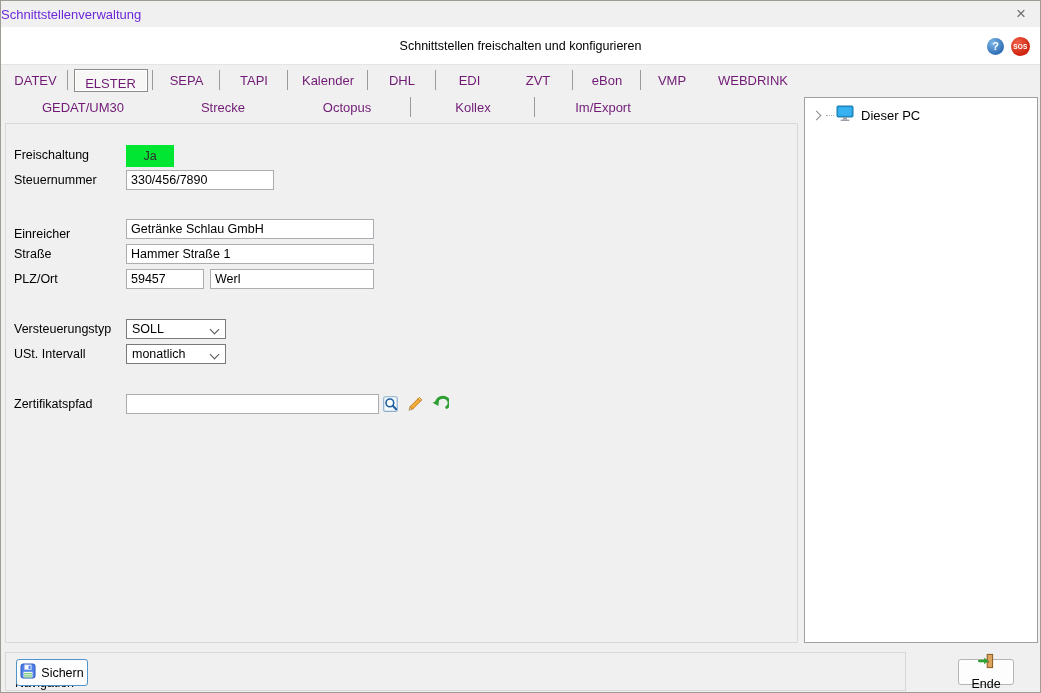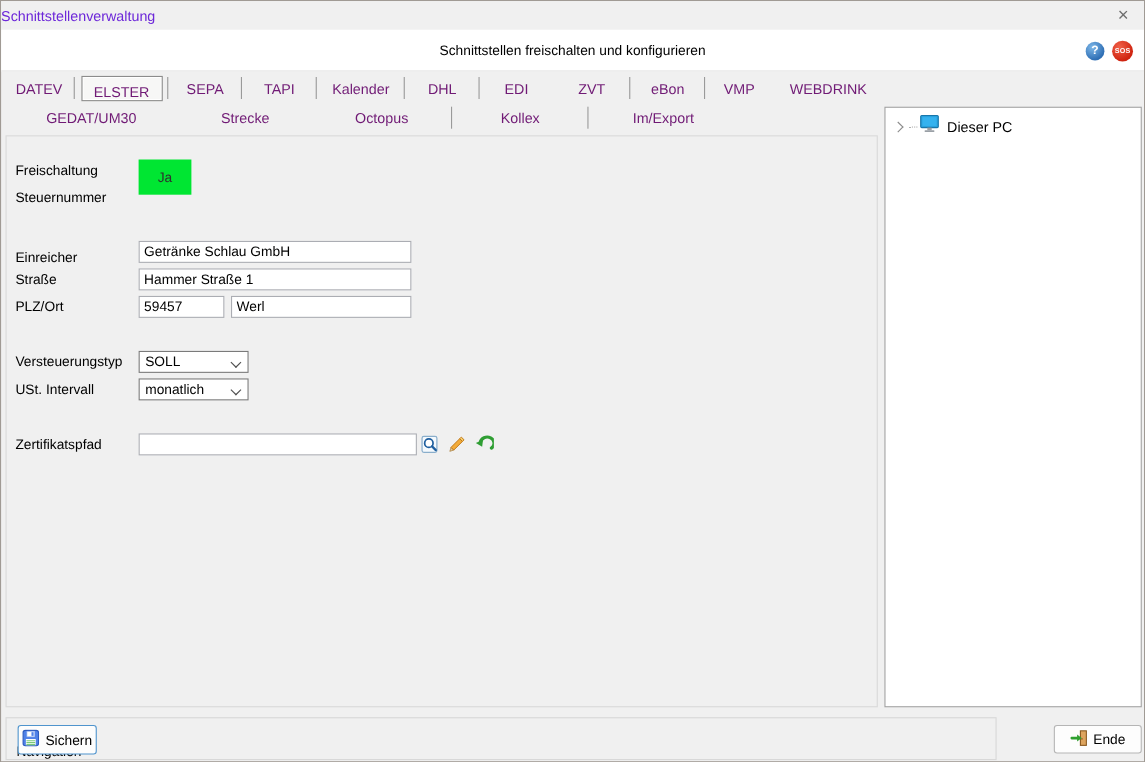--- a/index.html
+++ b/index.html
@@ -69,21 +69,21 @@
   .pc-icon { margin-right:6px; }
   .tree-label { font-size:13px; color:#000; }
   
   .form-box {
     position:absolute; left:4px; top:122px; width:793px; height:520px;
     border:1px solid #d9d9d9;
   }
   .frow { position:absolute; left:0; width:100%; height:20px; }
   .flabel { position:absolute; left:8px; top:3px; font-size:12.5px; color:#000; }
   .badge {
-    position:absolute; left:120px; top:0; width:48px; height:32px;
+    position:absolute; left:120px; top:0; width:48px; height:22px;
     background:#00e632; color:#2f2f2f; font-size:12.5px;
     display:flex; align-items:center; justify-content:center;
   }
   .tinput {
     position:absolute; top:0; height:20px; background:#fff;
     border:1px solid #abadb3; font-family:"Liberation Sans",sans-serif;
     font-size:12.5px; color:#000; padding:0 4px; outline:none;
   }
   .combo {
     position:absolute; left:120px; top:0; width:100px; height:20px;
@@ -107,22 +107,22 @@
   }
   .btn {
     display:flex; align-items:center; justify-content:center; gap:5px;
     background:#fdfdfd; font-size:12.5px; color:#000; cursor:pointer;
   }
   .save-btn {
     position:absolute; left:10px; top:6px; width:72px; height:27px;
     border:1px solid #4f94cd; border-radius:3px;
   }
   .ende-btn {
-    position:absolute; left:957px; top:658px; width:80px; height:26px;
-    border:1px solid #b5b5b5; border-radius:3px;
+    position:absolute; left:957px; top:658px; width:56px; height:26px;
+    border:1px solid #b5b5b5; border-radius:3px;flex-direction:column;
   }
 </style>
 </head>
 <body>
 
 <div class="window">
 
   <div class="titlebar">
     <span class="title">Schnittstellenverwaltung</span>
     <span class="close-btn">×</span>
@@ -209,20 +209,21 @@
 
   <div class="form-box">
 
     <div class="frow" style="top:21px">
       <span class="flabel">Freischaltung</span>
       <span class="badge">Ja</span>
     </div>
 
     <div class="frow" style="top:46px">
       <span class="flabel">Steuernummer</span>
+      <input class="tinput" style="left: 120px; width: 148px;" value="330/456/7890">
     </div>
 
     <div class="frow" style="top:95px">
       <span class="flabel" style="top:8px">Einreicher</span>
       <input class="tinput" style="left: 120px; width: 248px;" value="Getränke Schlau GmbH">
     </div>
 
     <div class="frow" style="top:120px">
       <span class="flabel">Straße</span>
       <input class="tinput" style="left: 120px; width: 248px;" value="Hammer Straße 1">

